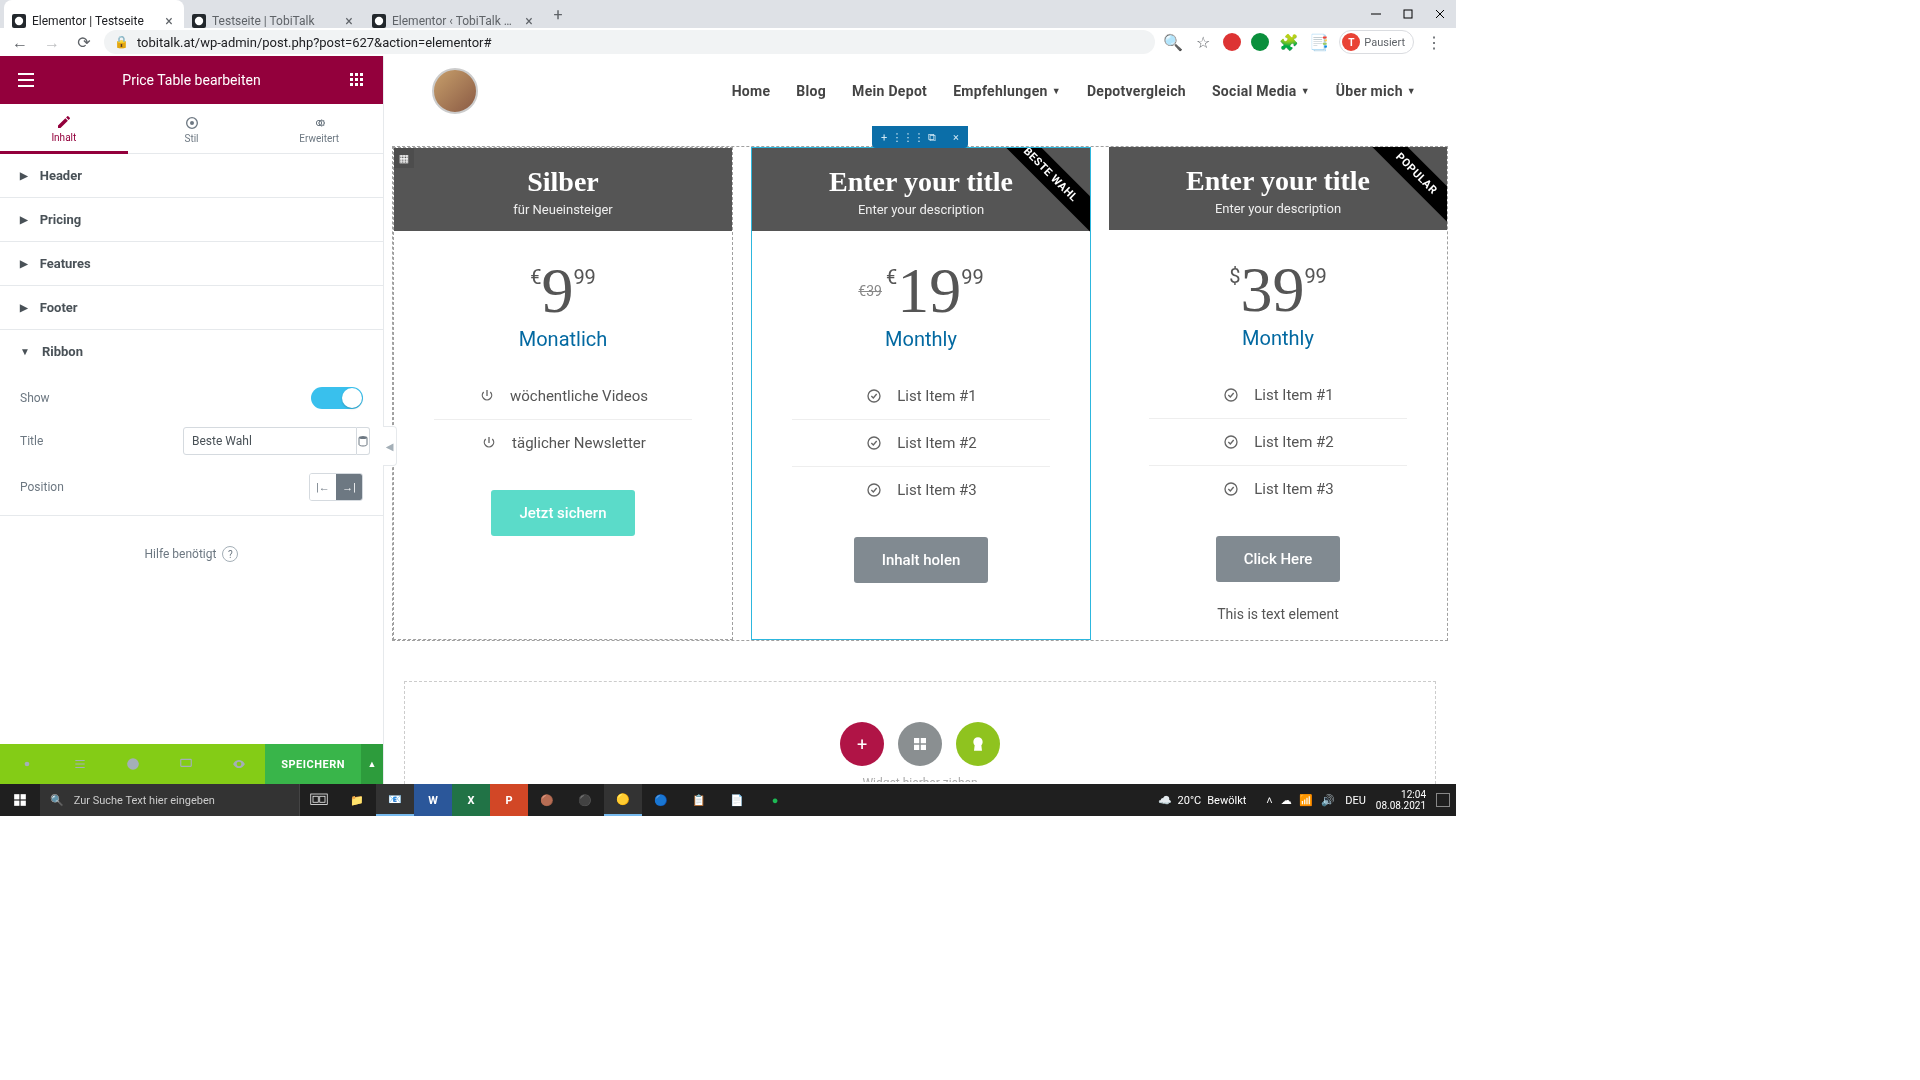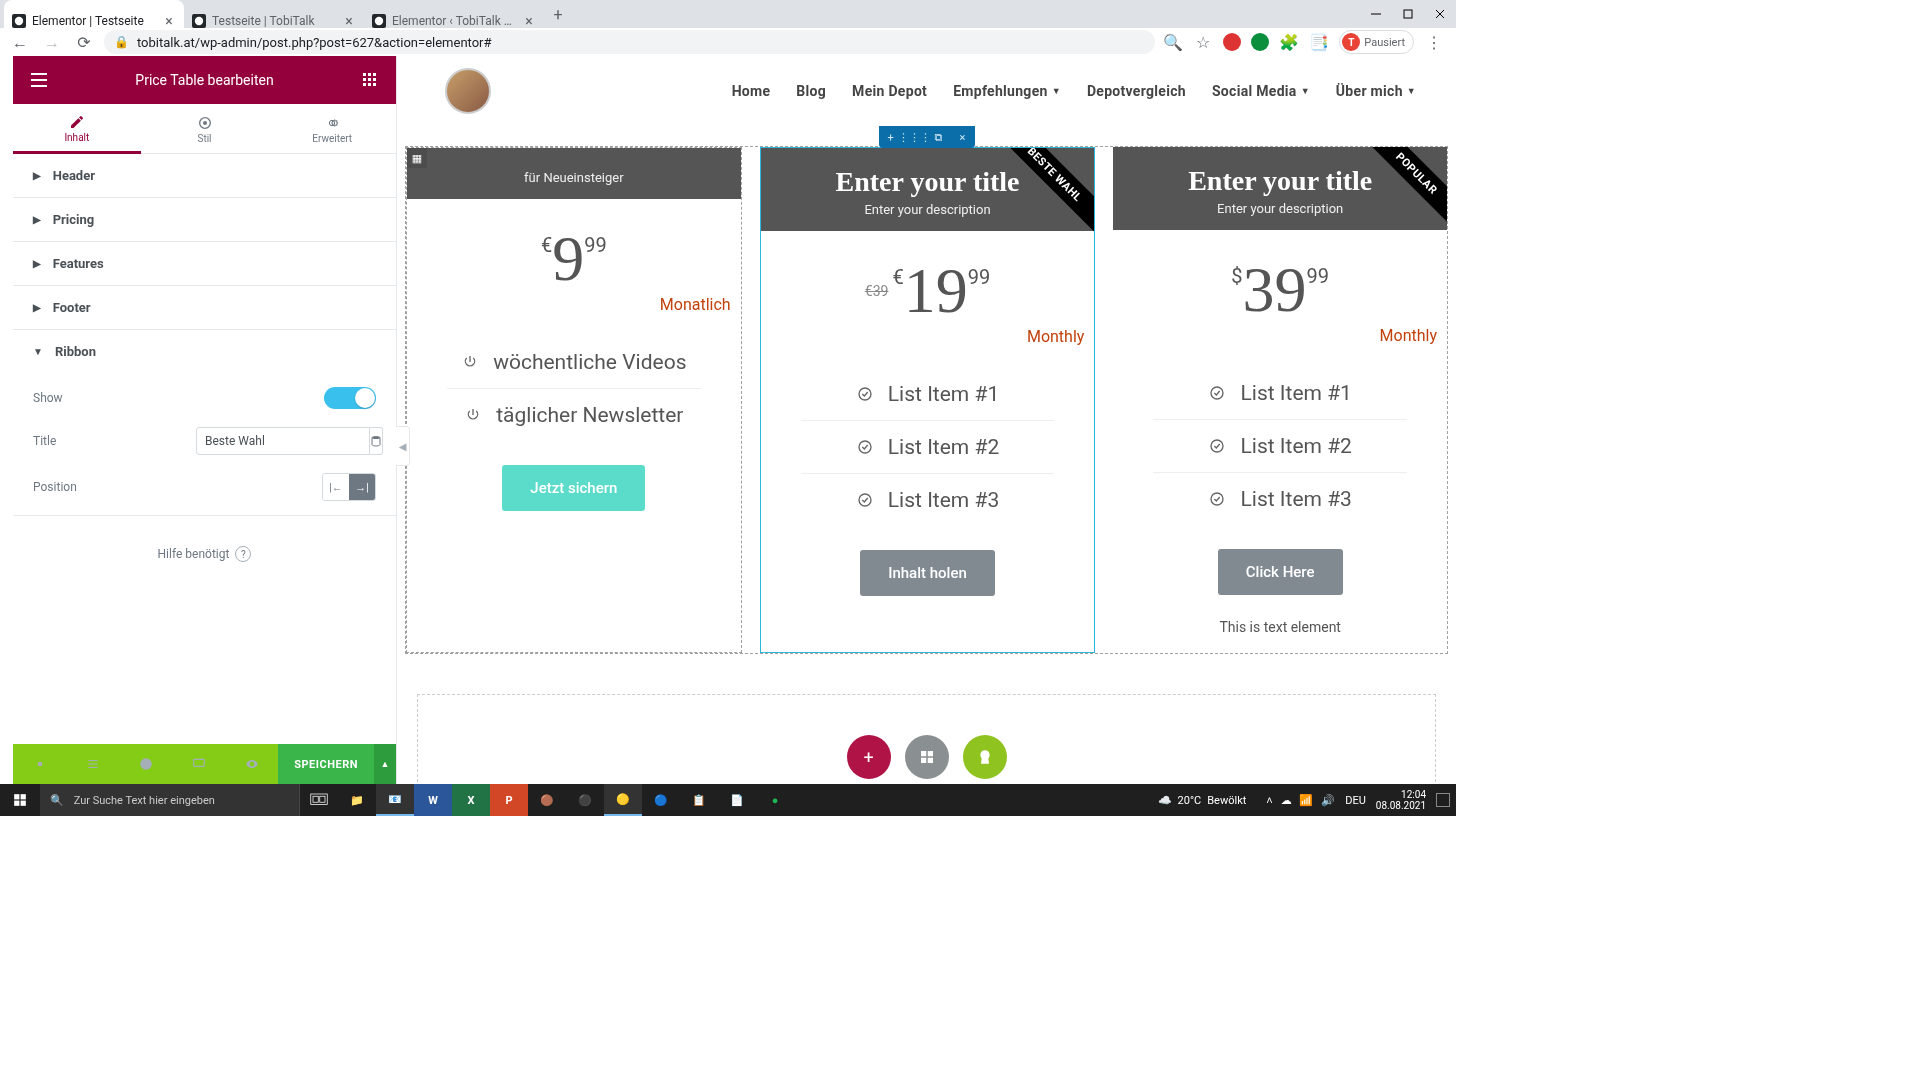--- a/index.html
+++ b/index.html
@@ -25,21 +25,21 @@
 .lock-icon { color: #5f6368; font-size: 12px; }
 .nav-right { display: flex; align-items: center; gap: 10px; padding-right: 4px; }
 .nav-icon { width: 20px; height: 20px; display: flex; align-items: center; justify-content: center; color: #5f6368; }
 .ext-badge { width: 18px; height: 18px; border-radius: 50%; }
 .profile-badge { display: flex; align-items: center; gap: 4px; border: 1px solid #dadce0; border-radius: 16px; padding: 2px 8px 2px 2px; font-size: 11px; color: #5f6368; }
 .profile-avatar { width: 18px; height: 18px; border-radius: 50%; background: #e94335; color: #fff; display: flex; align-items: center; justify-content: center; font-size: 10px; font-weight: bold; }
 
 
 .app { display: flex; height: calc(100% - 56px - 32px); position: relative; }
 
-.sidebar { width: 384px; background: #fff; display: flex; flex-direction: column; border-right: 1px solid #e6e9ec; position: relative; margin-left: 13px; }
+.sidebar { width: 384px; background: #fff; display: flex; flex-direction: column; border-right: 1px solid #e6e9ec; position: relative; }
 .sidebar-header { height: 48px; background: #93003c; color: #fff; display: flex; align-items: center; justify-content: space-between; padding: 0 12px; }
 .hamburger, .grid-btn { width: 28px; height: 28px; display: flex; align-items: center; justify-content: center; cursor: pointer; color: #fff; }
 .sidebar-title { font-size: 14px; font-weight: 400; }
 
 .sidebar-tabs { display: flex; background: #fff; border-bottom: 1px solid #e6e9ec; }
 .sidebar-tab { flex: 1; display: flex; flex-direction: column; align-items: center; justify-content: center; padding: 10px 0 8px; font-size: 10px; color: #6d7882; cursor: pointer; gap: 2px; }
 .sidebar-tab.active { color: #93003c; border-bottom: 3px solid #93003c; margin-bottom: -1px; }
 .sidebar-tab svg { width: 16px; height: 16px; }
 
 .accordion-list { flex: 1; overflow-y: auto; }
@@ -99,24 +99,24 @@
 .card-subtitle { font-size: 13px; margin-top: 4px; opacity: 0.9; }
 
 .ribbon { position: absolute; top: 14px; right: -36px; background: #000; color: #fff; font-size: 11px; font-weight: 700; padding: 6px 40px; transform: rotate(45deg); letter-spacing: 0.5px; }
 
 .card-price-block { text-align: center; padding: 28px 10px 10px; color: #555; }
 .price-line { display: inline-flex; align-items: flex-start; justify-content: center; }
 .currency { font-size: 20px; margin-top: 6px; font-weight: 400; }
 .price-main { font-size: 64px; font-weight: 400; line-height: 1; font-family: Georgia, serif; }
 .price-cents { font-size: 20px; margin-top: 6px; font-weight: 400; }
 .old-price { font-size: 14px; color: #888; text-decoration: line-through; margin-right: 4px; align-self: center; }
-.period { font-size: 16px; margin-top: 4px; color: #c2410c; text-align: right; }
+.period { font-size: 20px; margin-top: 4px; color: #0369a1; }
 
 .feature-list { padding: 12px 40px 10px; }
-.feature-item { display: flex; align-items: center; justify-content: center; gap: 14px; padding: 14px 0; font-size: 21px; color: #555; border-bottom: 1px solid #eee; }
+.feature-item { display: flex; align-items: center; justify-content: center; gap: 14px; padding: 14px 0; font-size: 15px; color: #555; border-bottom: 1px solid #eee; }
 .feature-item:last-child { border-bottom: none; }
 .feature-icon { width: 18px; height: 18px; display: flex; align-items: center; justify-content: center; color: #666; }
 .feature-icon svg { width: 16px; height: 16px; }
 
 .card-cta { display: block; margin: 14px auto 24px; padding: 14px 28px; border: none; font-size: 15px; font-weight: 500; border-radius: 3px; cursor: pointer; color: #fff; }
 .cta-teal { background: #3fd5c0; opacity: 0.85; }
 .cta-gray { background: #818a91; }
 
 .card-footer-text { text-align: center; font-size: 14px; color: #555; padding-bottom: 18px; }
 
@@ -400,20 +400,21 @@
         <div class="st-btn">⋮⋮⋮</div>
         <div class="st-btn">⧉</div>
         <div class="st-btn">×</div>
       </div>
       <div class="edit-handle">▦</div>
       <div class="section-border">
       <div class="pricing-row">
 
         <div class="price-card card-hover-border col-divider">
           <div class="card-header">
+            <div class="card-title">Silber</div>
             <div class="card-subtitle">für Neueinsteiger</div>
           </div>
           <div class="card-price-block">
             <div class="price-line">
               <span class="currency">€</span>
               <span class="price-main">9</span>
               <span class="price-cents">99</span>
             </div>
             <div class="period">Monatlich</div>
           </div>

